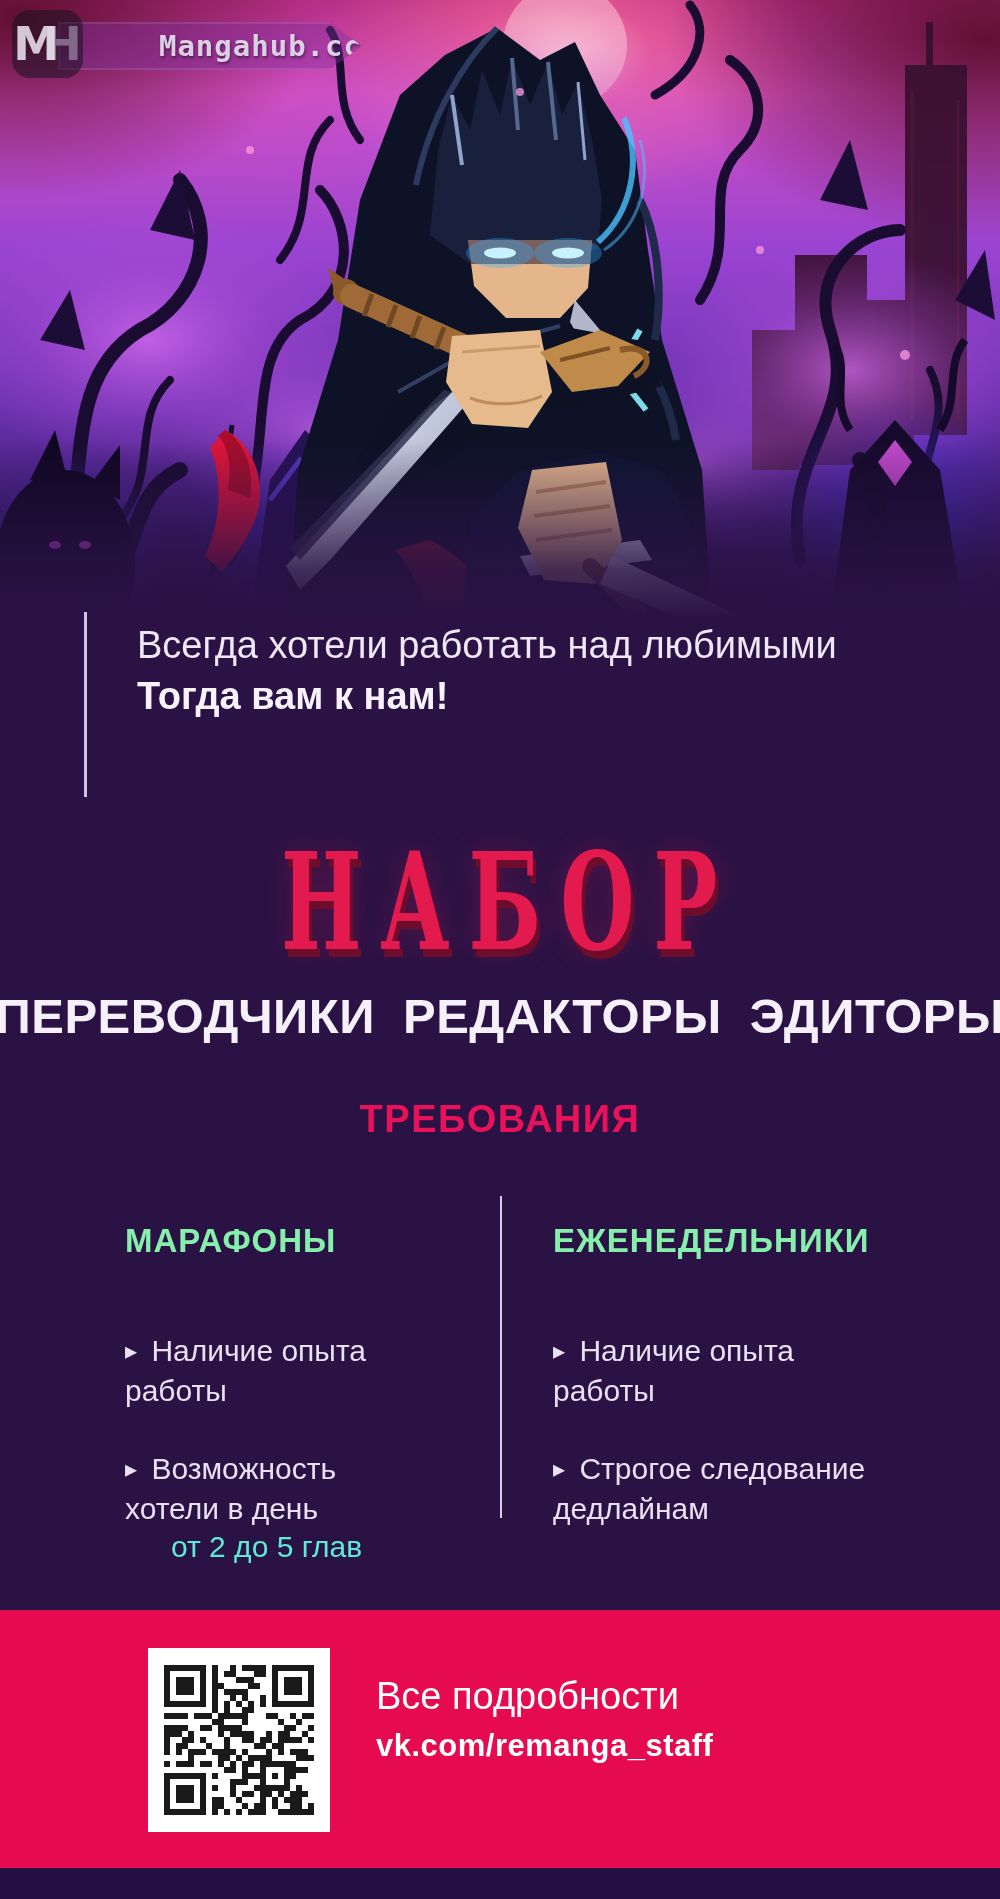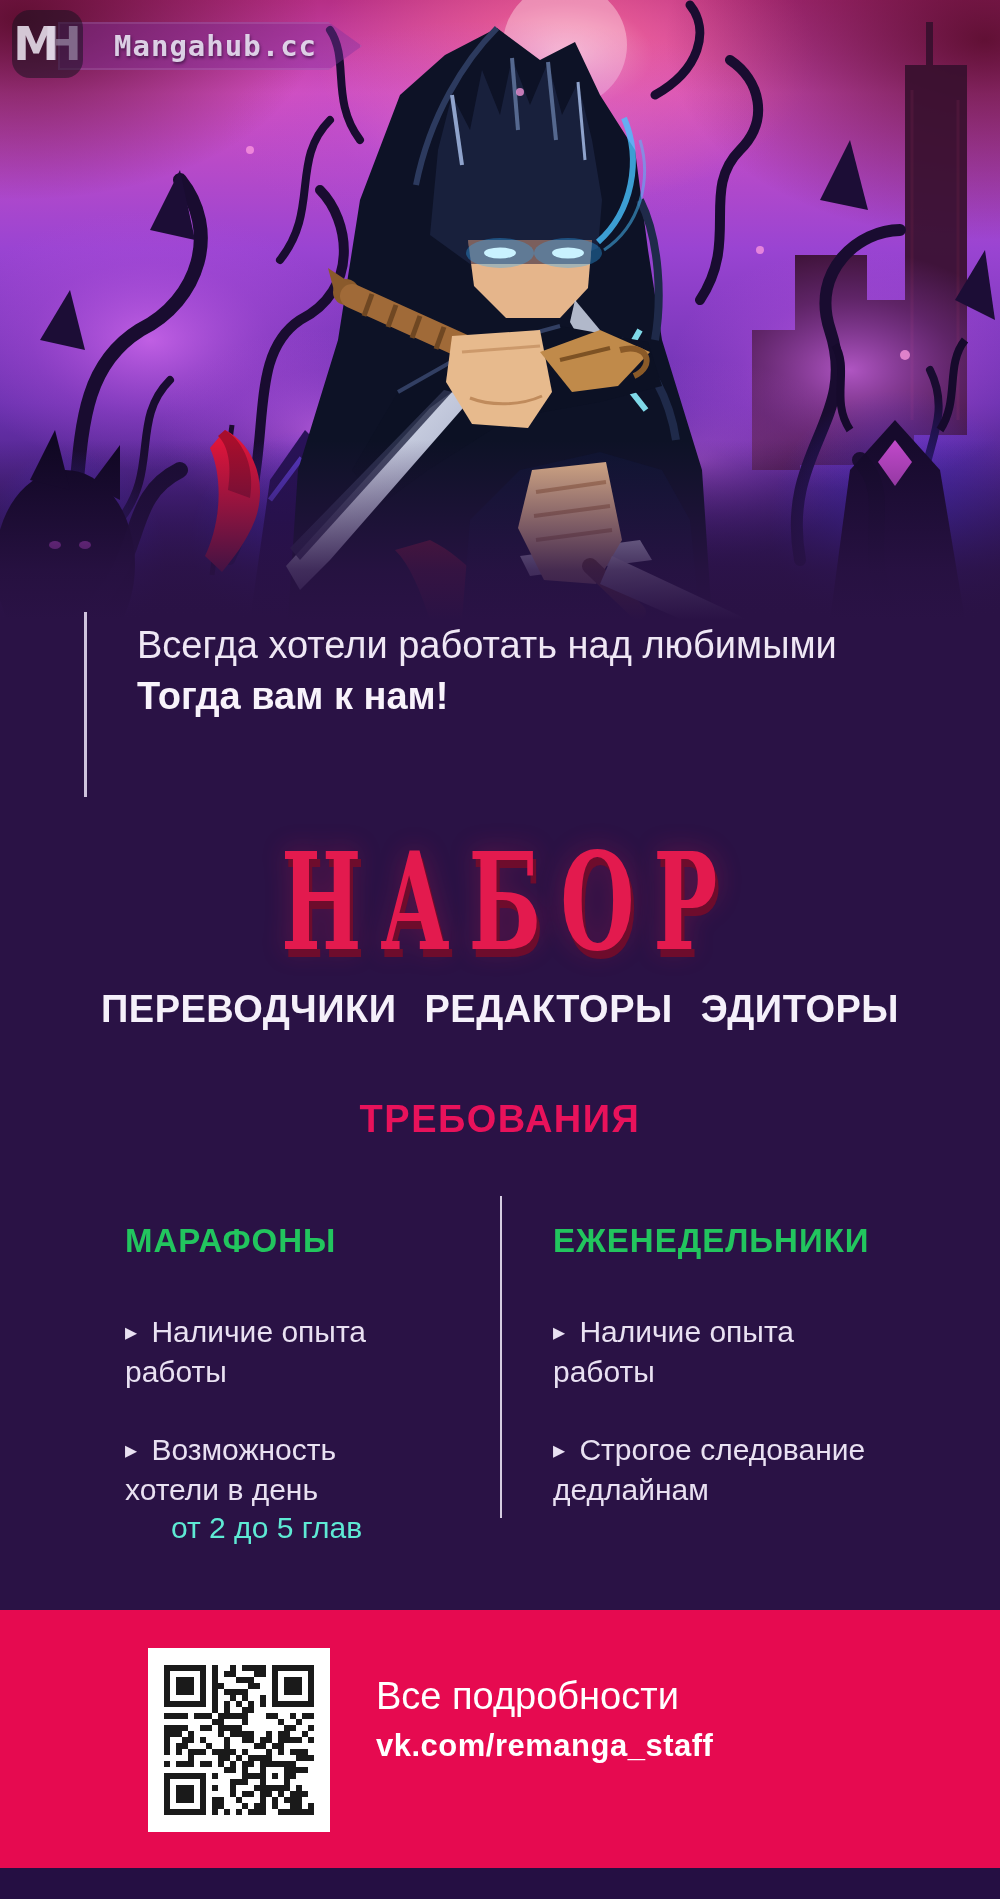--- a/index.html
+++ b/index.html
@@ -33,51 +33,52 @@
     background:rgba(125,50,160,.40);
     clip-path:polygon(0 0,89% 0,100% 50%,89% 100%,0 100%);
     box-shadow:inset 0 0 0 2px rgba(255,255,255,.10);
   }
   .logo-banner span{
     display:block;padding-left:56px;line-height:48px;
     font-family:"DejaVu Sans Mono","Liberation Mono",monospace;
     font-weight:bold;font-size:29px;color:rgba(230,222,240,.92);
     text-shadow:1px 2px 3px rgba(30,10,40,.55);
     letter-spacing:1px;
+    text-align:right;
   }
   
   .intro-bar{position:absolute;left:84px;top:612px;width:3px;height:185px;background:#cfc3dd;}
   .intro-lines{position:absolute;left:137px;top:620px;font-size:38px;line-height:51px;font-weight:500;color:var(--text);}
   .intro-line.b{font-weight:700;color:#f8f3fb;}
   
   .nabor{
     position:absolute;left:0;top:822px;width:100%;text-align:center;
     font-family:"DejaVu Serif","Liberation Serif",serif;
     font-weight:700;font-size:104px;letter-spacing:.22em;padding-left:.2em;
     color:var(--title-color);
     transform:scale(.82,1.3);transform-origin:50% 0;
     text-shadow:4px 6px 0 #6e0c2c, 0 0 26px rgba(227,26,78,.30);
     white-space:nowrap;
   }
   
   .roles{
     position:absolute;left:0;top:988px;width:100%;
     display:flex;justify-content:center;gap:28px;
-    font-size:38px;font-weight:700;color:#f5f0fa;letter-spacing:.5px;white-space:nowrap;
+    font-size:49px;font-weight:700;color:#f5f0fa;letter-spacing:.5px;white-space:nowrap;
   }
   
   .req-heading{
     position:absolute;left:0;top:1098px;width:100%;text-align:center;
     font-size:38px;font-weight:700;letter-spacing:1.5px;color:var(--req-heading-color);
   }
   .columns{position:absolute;left:0;top:1221px;width:100%;}
   .col{position:absolute;top:0;}
   .col-0{left:125px;width:365px;}
   .col-1{left:553px;width:360px;}
-  .col-header{font-size:33px;font-weight:600;letter-spacing:1px;color:#22c55e;margin-bottom:52px;line-height:40px;}
+  .col-header{font-size:33px;font-weight:600;letter-spacing:1px;color:#86efac;margin-bottom:71px;line-height:40px;}
   .req-item{margin-bottom:40px;font-size:30px;line-height:38px;color:#e9e1f2;font-weight:400;}
   .req-line.b{font-weight:400;color:#5eead4;margin-left:46px;}
   .bullet{font-size:24px;margin-right:6px;position:relative;top:-2px;color:#e9e1f2;}
   .col-divider{position:absolute;left:500px;top:-25px;width:2px;height:322px;background:rgba(233,226,242,.9);}
   
   .footer{position:absolute;left:0;top:1610px;width:1000px;height:258px;background:var(--accent);}
   .qr{
     position:absolute;left:148px;top:38px;width:182px;height:184px;background:#ffffff;
     display:flex;align-items:center;justify-content:center;
   }

